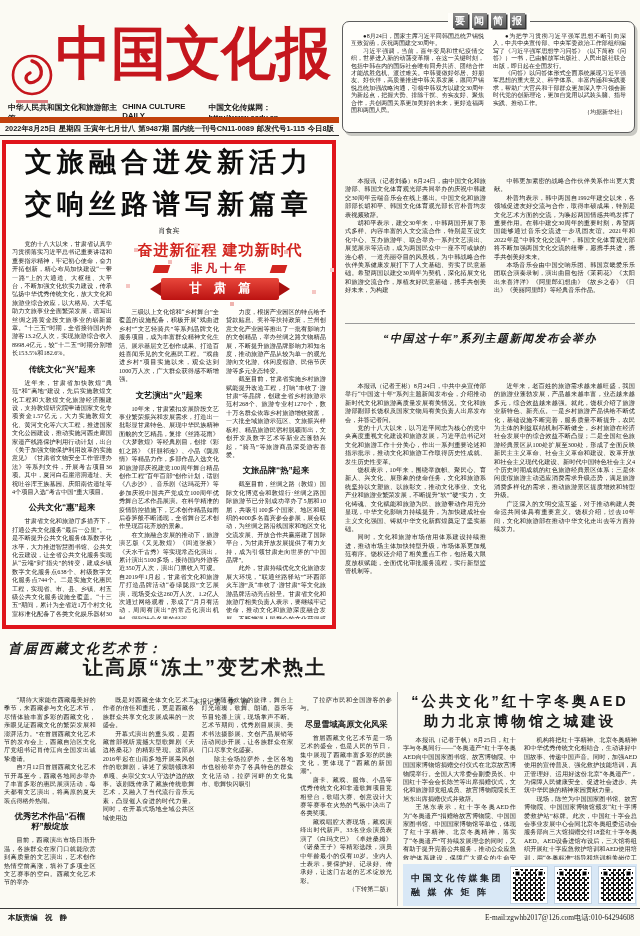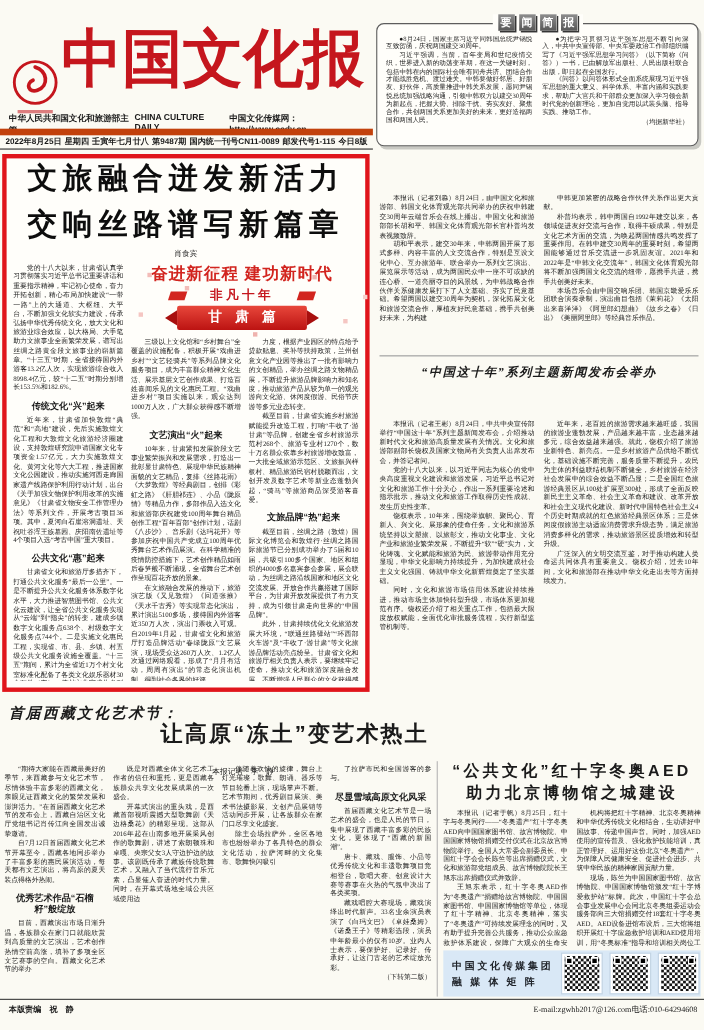--- a/index.html
+++ b/index.html
@@ -60,21 +60,21 @@
     font-weight:900;font-size:16px;letter-spacing:1px;margin:0;}
   .korea-body{left:345px;top:177px;width:290px;height:142px;display:flex;gap:8px;}
   .rc-col{flex:1;overflow:hidden;font-size:6.2px;line-height:8.4px;}
   .divider-a{left:345px;top:323px;width:290px;border-top:1px solid #9a9a9a;height:0;}
   .press-kicker{left:345px;top:331px;width:290px;text-align:center;font-size:11px;letter-spacing:1.5px;font-style:italic;font-weight:bold;margin:0;}
   .press-h{left:345px;top:348px;width:290px;text-align:center;font-family:"Liberation Sans",sans-serif;font-weight:900;font-size:17.5px;letter-spacing:1px;margin:0;}
   .press-body{left:345px;top:382px;width:290px;height:294px;display:flex;gap:8px;}
 
   
   .tibet-kicker{left:8px;top:640px;font-size:13.5px;font-weight:bold;font-style:italic;letter-spacing:2px;margin:0;}
-  .tibet-h{left:20px;top:654px;width:370px;text-align:right;font-family:"Liberation Sans",sans-serif;font-weight:900;font-size:20px;letter-spacing:2px;margin:0;}
+  .tibet-h{left:20px;top:654px;width:370px;text-align:center;font-family:"Liberation Sans",sans-serif;font-weight:900;font-size:20px;letter-spacing:2px;margin:0;}
   .tibet-byline{left:20px;top:681px;width:370px;text-align:center;font-size:7px;margin:16px;}
   .tibet-body{left:4px;top:696px;width:388px;height:210px;display:flex;gap:7px;}
   .tb-col{flex:1;overflow:hidden;font-size:6.2px;line-height:8.4px;}
 
   
   .vrule{left:397px;top:692px;width:0;height:214px;border-left:1px solid #b5b5b5;}
   .aed-h{left:403px;top:692px;width:234px;text-align:center;font-family:"Liberation Sans",sans-serif;font-weight:900;font-size:14.5px;letter-spacing:3px;line-height:19.5px;margin:0;}
   .aed-body{left:403px;top:736px;width:234px;height:124px;display:flex;gap:8px;}
   .aed-col{flex:1;overflow:hidden;font-size:6.2px;line-height:8.4px;}
 

